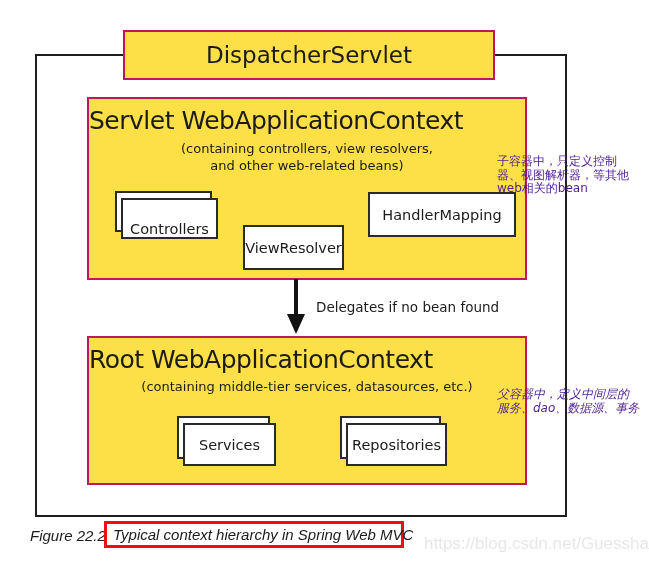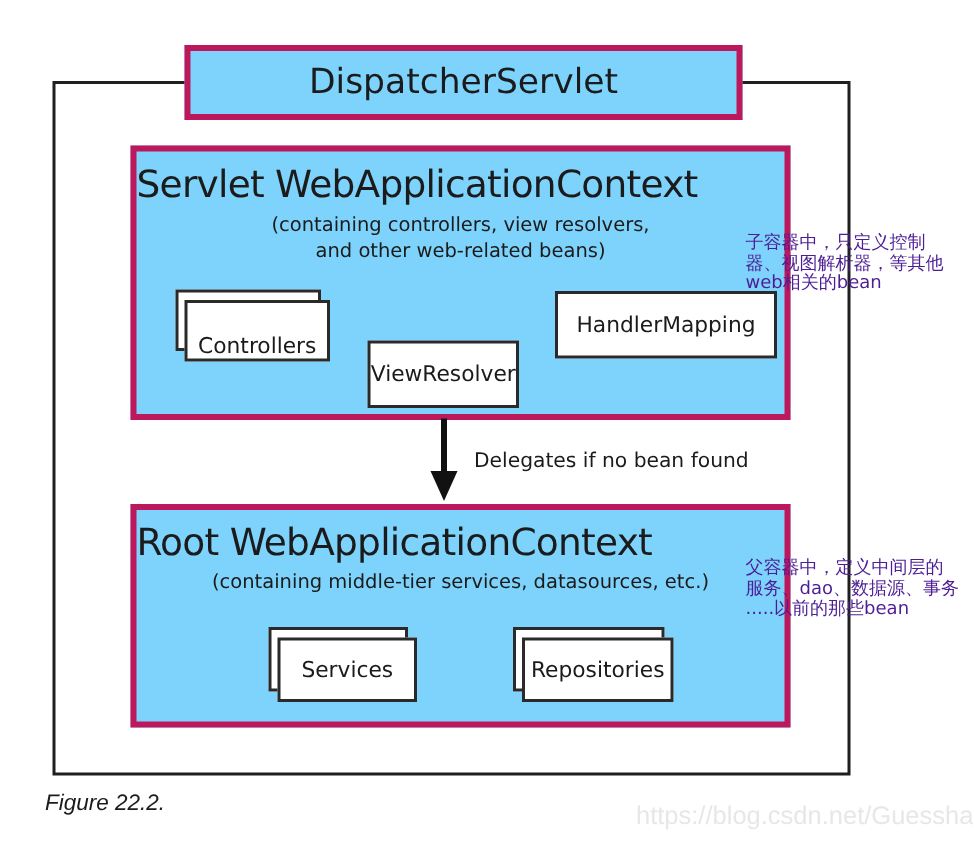--- a/index.html
+++ b/index.html
@@ -6,21 +6,21 @@
   .stage {
     position:relative; width:649px; height:561px; background:#ffffff;
     font-family:"DejaVu Sans", sans-serif; color:#1b1b1b; overflow:hidden;
   }
   .abs { position:absolute; box-sizing:border-box; }
   .outer-frame {
     left:35px; top:54px; width:532px; height:463px;
     border:2px solid #1f1f1f; background:#ffffff;
   }
   .greenbox {
-    background:#7dd3fc; border:4px solid #be185d;
+    background:#fde047; border:2px solid #be185d;
   }
   .dispatcher {
     left:123px; top:30px; width:372px; height:50px; z-index:3;
     display:flex; align-items:center; justify-content:center;
     font-size:23px; letter-spacing:0px;
   }
   .ctx { z-index:2; }
   .servlet-ctx { left:87px; top:97px; width:440px; height:183px; }
   .root-ctx   { left:87px; top:336px; width:440px; height:149px; }
   .ctx-title {
@@ -44,21 +44,21 @@
     left:287px; top:314px; width:0; height:0; z-index:2;
     border-left:9px solid transparent; border-right:9px solid transparent;
     border-top:20px solid #111;
   }
   .arrow-label { left:316px; top:299px; font-size:13.5px; white-space:nowrap; }
   .red-note {
     position:absolute; color:#4c1d95; font-size:12px; line-height:13.5px;
     width:150px; z-index:4; white-space:nowrap;
   }
   .note1 { left:497px; top:155px; }
-  .note2 { left:497px; top:372px; }
+  .note2 { left:497px; top:388px;font-style:italic; }
   .caption-prefix {
     left:30px; top:527px; font-family:"Liberation Sans", sans-serif;
     font-style:italic; font-size:15px; white-space:nowrap;
   }
   .caption-highlight {
     left:104px; top:521px; width:300px; height:27px;
     border:3px solid #ee0f0f; display:flex; align-items:center;
     padding-left:6px; font-family:"Liberation Sans", sans-serif;
     font-style:italic; font-size:15px; white-space:nowrap; background:#fff;
   }
@@ -117,20 +117,22 @@
   </div>
 
   <div class="red-note note1">
     <div>子容器中，只定义控制</div>
     <div>器、视图解析器，等其他</div>
     <div>web相关的bean</div>
   </div>
   <div class="red-note note2">
     <div>父容器中，定义中间层的</div>
     <div>服务、dao、数据源、事务</div>
-    <div>.....以前的那些bean</div>
   </div>
 
   <div class="abs caption-prefix">Figure 22.2.</div>
+  <div class="abs caption-highlight">
+    <span>Typical context hierarchy in Spring Web MVC</span>
+  </div>
 
   <div class="abs watermark">https://blog.csdn.net/Guesshat</div>
 
 </div>
 
 </body></html>

